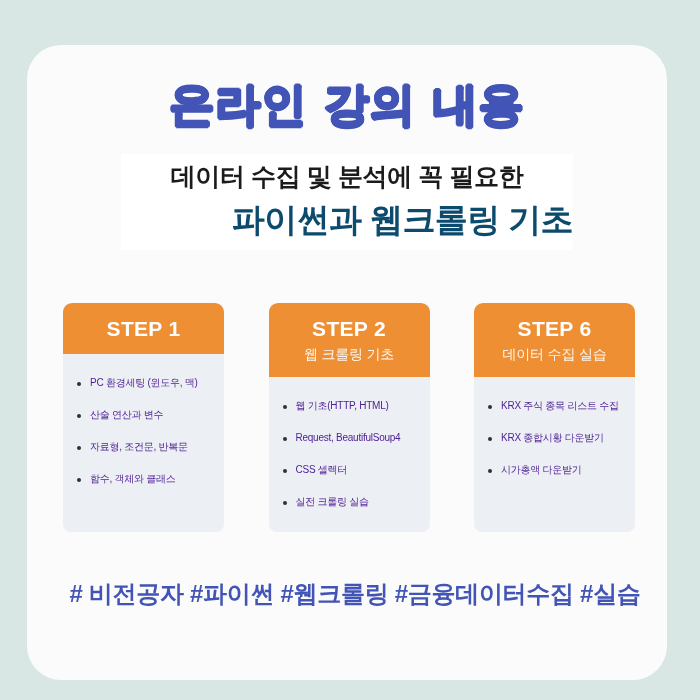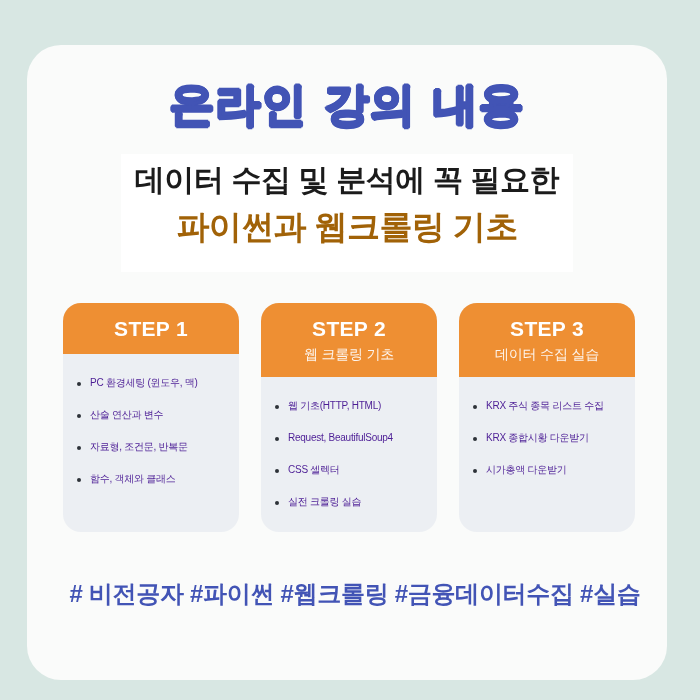--- a/index.html
+++ b/index.html
@@ -63,50 +63,51 @@
     margin: 0 auto;
     margin-top: 24px;
     width: 452px;
     background: #ffffff;
     padding: 6px 0 9px 0;
     box-sizing: border-box;
   }
 
   .subtitle-line1 {
     margin: 0;
-    font-size: 30px;
+    font-size: 25px;
     line-height: 1.32;
     font-weight: 700;
     color: #1b1b1b;
     letter-spacing: -0.4px;
   }
 
   .subtitle-line2 {
-    margin: 16px;
+    margin: 0;
     margin-top: 7px;
     font-size: 33px;
     line-height: 1.22;
     font-weight: 700;
-    color: #a16207;
+    color: #0c4a6e;
     letter-spacing: -0.6px;
+    text-align: right;
   }
 
   
   .cards-row {
     position: absolute;
     left: 36px;
     top: 258px;
     width: 572px;
     display: flex;
     justify-content: space-between;
   }
 
   .step-card {
-    width: 176px;
-    border-radius: 18px;
+    width: 161px;
+    border-radius: 8px;
     background: #eceff3;
     overflow: hidden;
     box-sizing: border-box;
   }
 
   .card-header {
     background: #ee8f33;
     border-radius: 9px 9px 0 0;
     padding: 14px 6px 13px 6px;
     text-align: center;
@@ -243,21 +244,21 @@
             <li class="bullet-item">
               <span class="dot"></span>
               <span>실전 크롤링 실습</span>
             </li>
           </ul>
         </div>
       </div>
 
       <div class="step-card">
         <div class="card-header">
-          <p class="card-step-label">STEP 3</p>
+          <p class="card-step-label">STEP 6</p>
           <p class="card-step-sub">데이터 수집 실습</p>
         </div>
         <div class="card-body">
           <ul class="bullet-list">
             <li class="bullet-item">
               <span class="dot"></span>
               <span>KRX 주식 종목 리스트 수집</span>
             </li>
             <li class="bullet-item">
               <span class="dot"></span>

